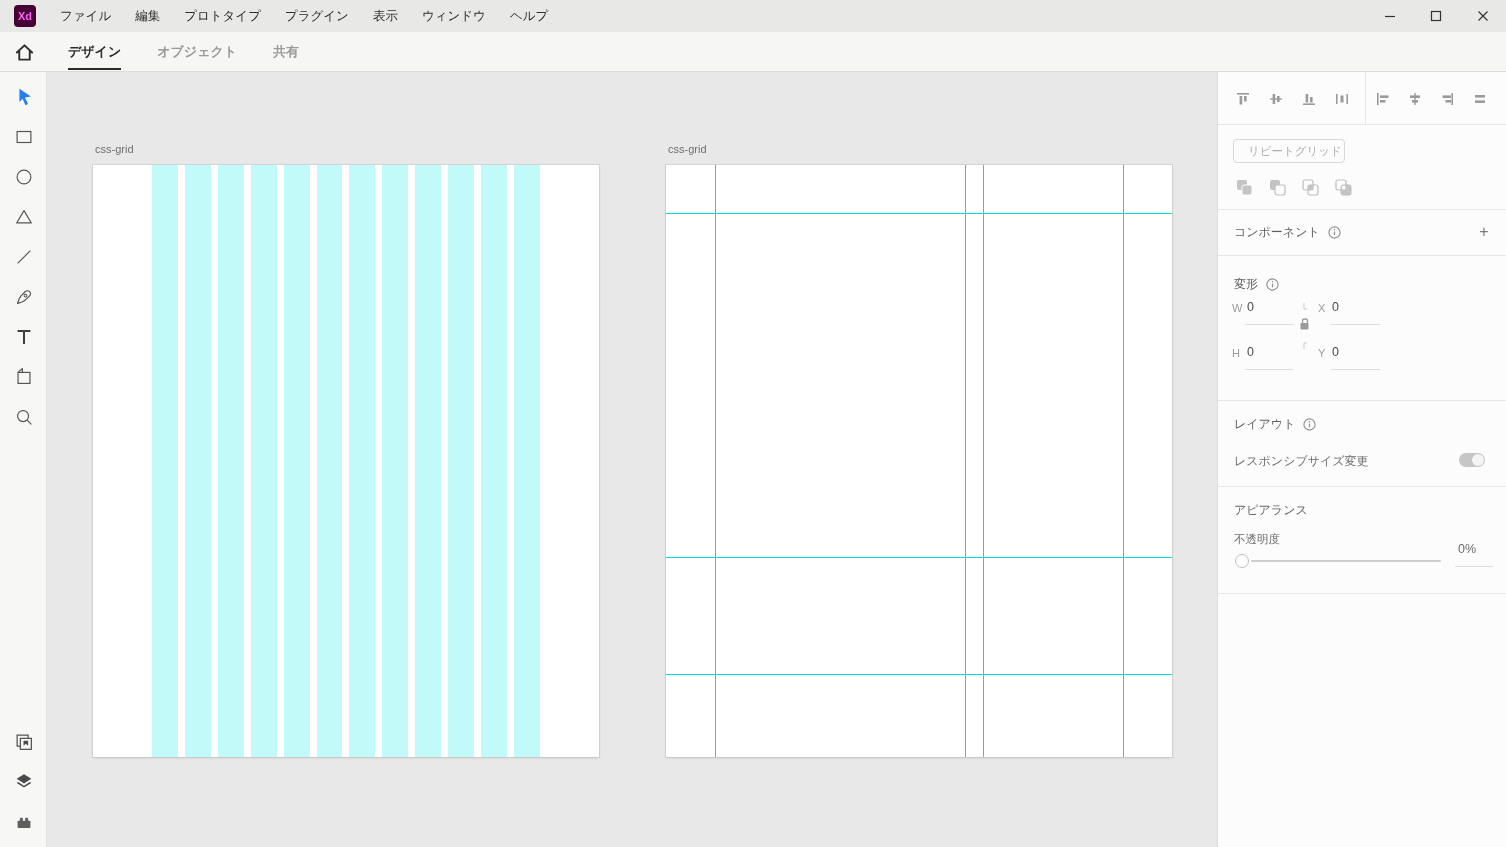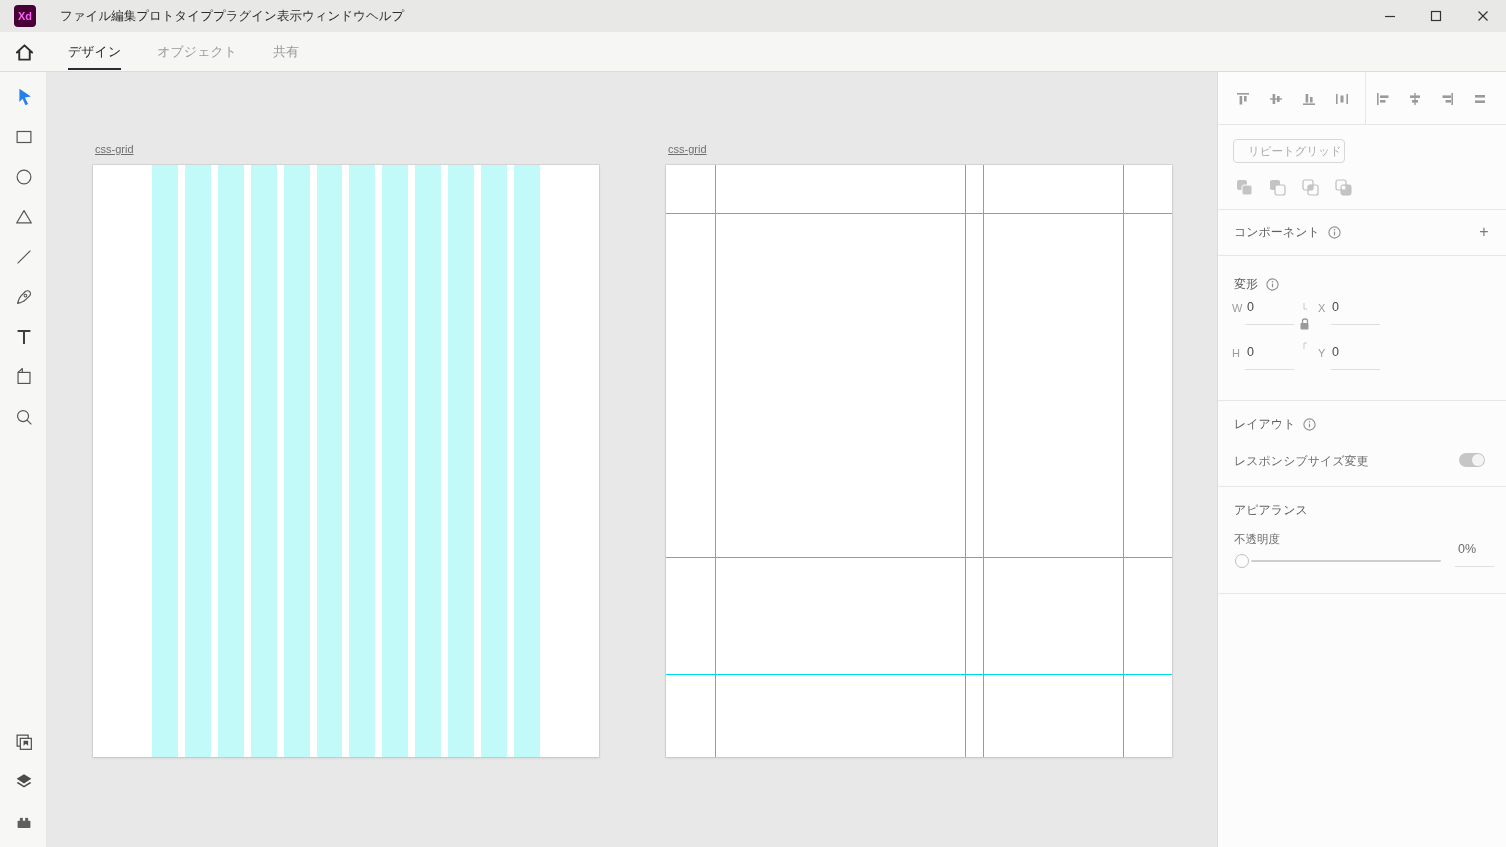--- a/index.html
+++ b/index.html
@@ -7,51 +7,51 @@
     font-family:"Liberation Sans","DejaVu Sans",sans-serif; }
   body { position:relative; background:#e8e8e8; }
 
   
   .titlebar { position:absolute; left:0; top:0; width:1506px; height:32px;
     background:#e8e8e7; display:flex; align-items:center; }
   .xd-logo { position:absolute; left:14px; top:5px; width:22px; height:22px;
     background:#470137; border-radius:4px; color:#ff61f6; font-size:11px;
     font-weight:bold; display:flex; align-items:center; justify-content:center; }
   .menus { position:absolute; left:60px; top:0; height:32px; display:flex;
-    align-items:center; }
+    gap:24px; align-items:center; }
   .menu-item { font-size:12.5px; color:#2d2d2d; cursor:default; }
   .win-btn { position:absolute; top:0; width:46px; height:32px; display:flex;
     align-items:center; justify-content:center; }
 
   
   .toolbar { position:absolute; left:0; top:32px; width:1506px; height:40px;
     background:#f6f6f5; border-bottom:1px solid #dcdcdc; }
   .home-btn { position:absolute; left:12px; top:8px; width:25px; height:25px;
     display:flex; align-items:center; justify-content:center; }
   .tabs { position:absolute; left:68px; top:0; height:40px; display:flex; gap:36px;
     align-items:center; }
   .tab { font-size:13px; color:#9a9a9a; position:relative; height:40px;
-    display:flex; align-items:center; }
+    display:flex; align-items:center;font-weight:bold; }
   .tab.active { color:#2c2c2c; }
   .tab.active::after { content:""; position:absolute; left:0; right:0; bottom:2px;
     height:2px; background:#2c2c2c; }
   .tb-ico { position:absolute; display:flex; align-items:center; justify-content:center; }
   .zoom-value { position:absolute; left:1421px; top:44px; font-size:12.5px; color:#4a4a4a; }
   .zoom-underline { position:absolute; left:1419px; top:62px; width:34px; height:1px; background:#bdbdbd; }
 
   
   .leftrail { position:absolute; left:0; top:72px; width:47px; bottom:0;
     background:#f7f7f6; border-right:1px solid #e6e6e5; }
   .tool { position:absolute; left:12px; width:24px; height:24px; display:flex;
     align-items:center; justify-content:center; }
 
   
   .canvas { position:absolute; left:47px; top:72px; width:1170px; bottom:0;
     background:#e8e8e8; }
-  .ab-label { position:absolute; font-size:11px; color:#6f6f6f;text-decoration:underline; }
+  .ab-label { position:absolute; font-size:11px; color:#6f6f6f; }
   .artboard { position:absolute; top:93px; width:506px; height:592px;
     background:#ffffff; box-shadow:0 0 0 1px rgba(0,0,0,0.07),0 1px 3px rgba(0,0,0,0.10); }
   .columns-wrap { position:absolute; left:59px; right:59px; top:0; bottom:0;
     display:grid; grid-template-columns:repeat(12,1fr); column-gap:7px; }
   .col { height:100%; }
   .vline { position:absolute; top:0; bottom:0; width:1px; }
   .hline { position:absolute; left:0; right:0; height:1px; }
 
   
   .panel { position:absolute; right:0; top:72px; width:289px; bottom:0;

